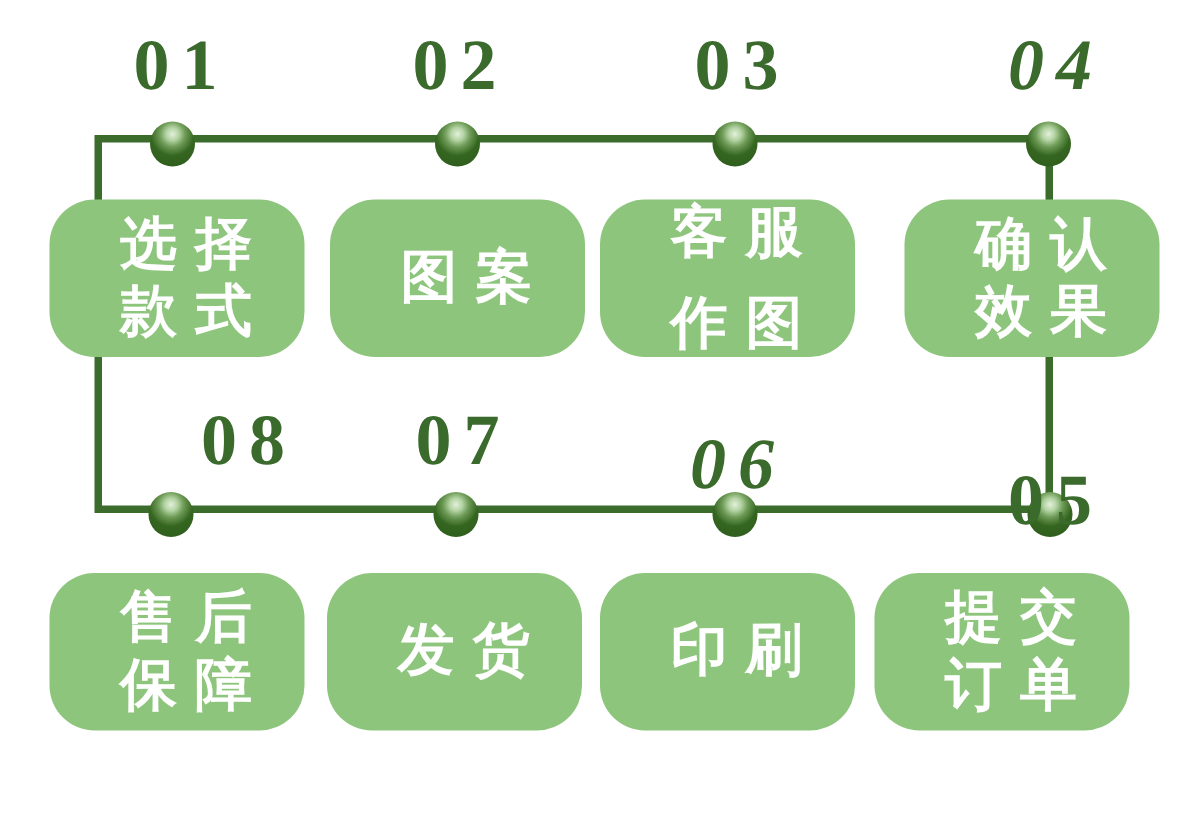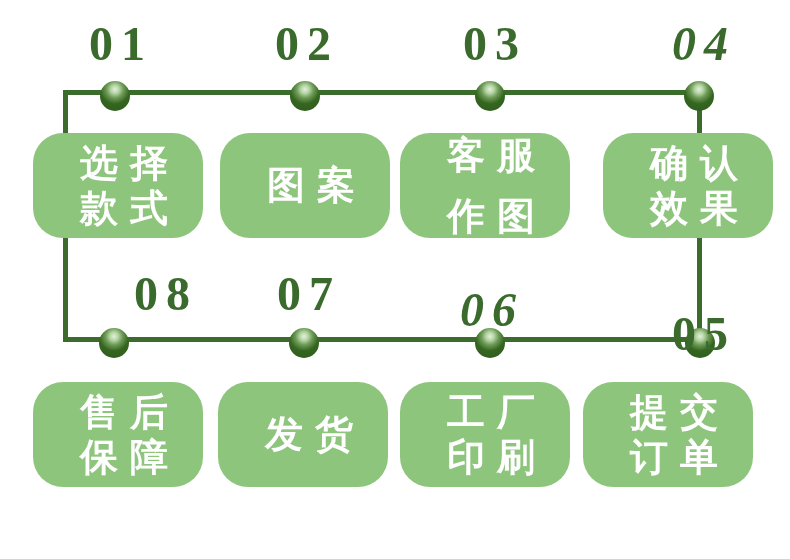--- a/index.html
+++ b/index.html
@@ -119,21 +119,20 @@
 
   <div class="box" style="left:33px;  top:382px;">
     <div class="box-line">售后</div>
     <div class="box-line">保障</div>
   </div>
   <div class="box" style="left:218px; top:382px;">
     <div class="box-line">发货</div>
     <div class="box-line"></div>
   </div>
   <div class="box" style="left:400px; top:382px;">
-    <div class="box-line">工厂</div>
     <div class="box-line">印刷</div>
   </div>
   <div class="box" style="left:583px; top:382px;">
     <div class="box-line">提交</div>
     <div class="box-line">订单</div>
   </div>
 
 </div>
 
 </body></html>

